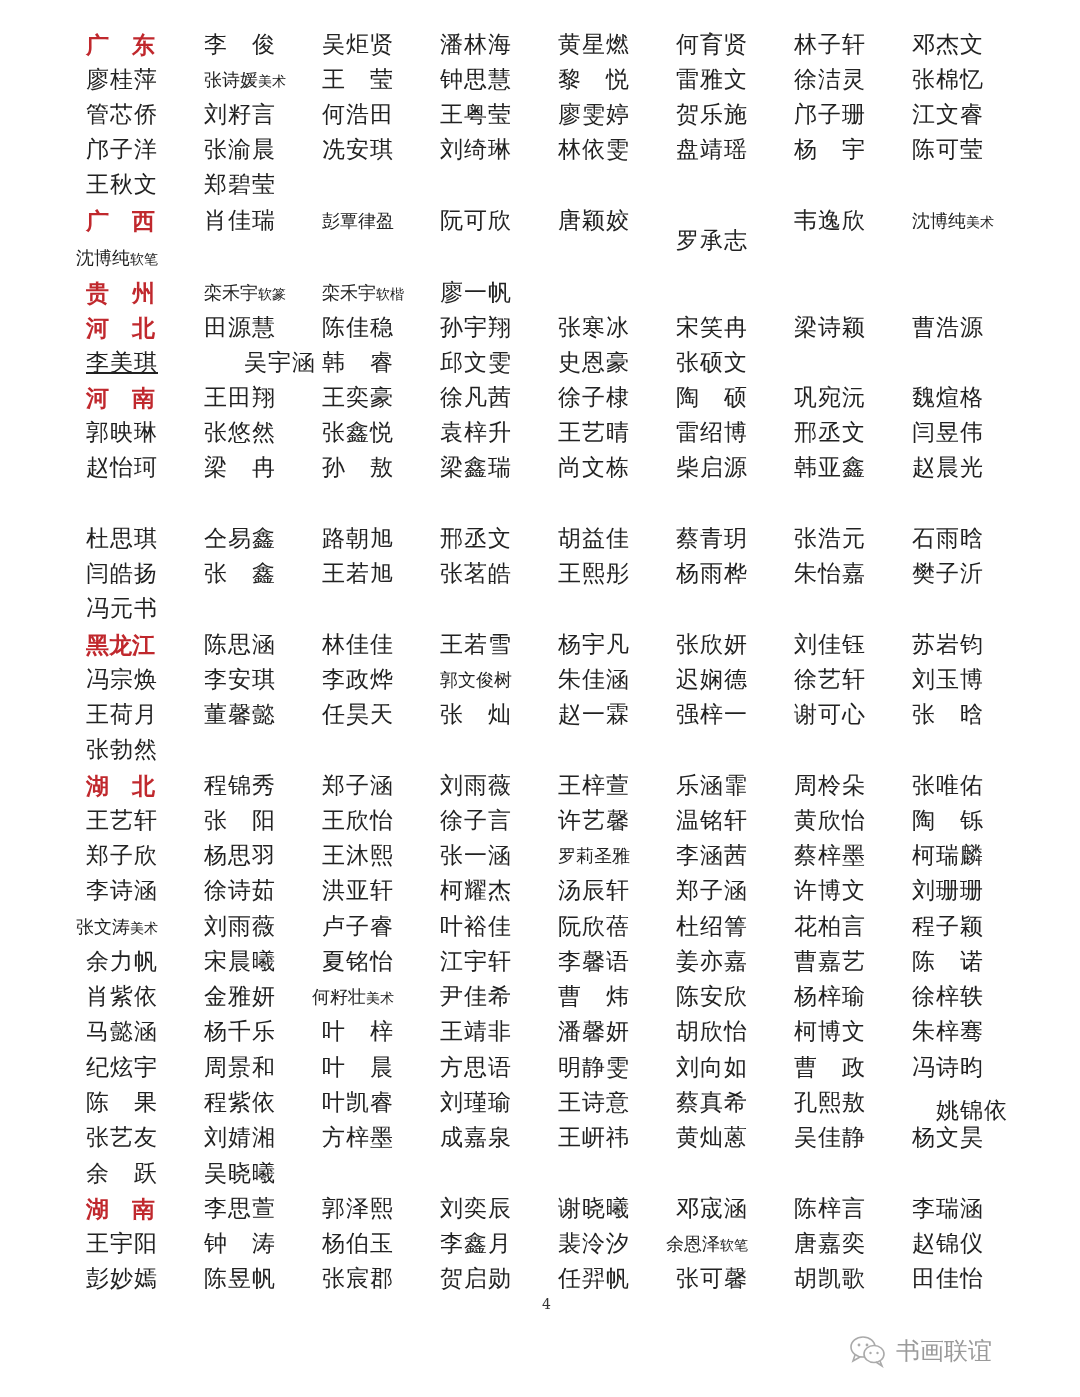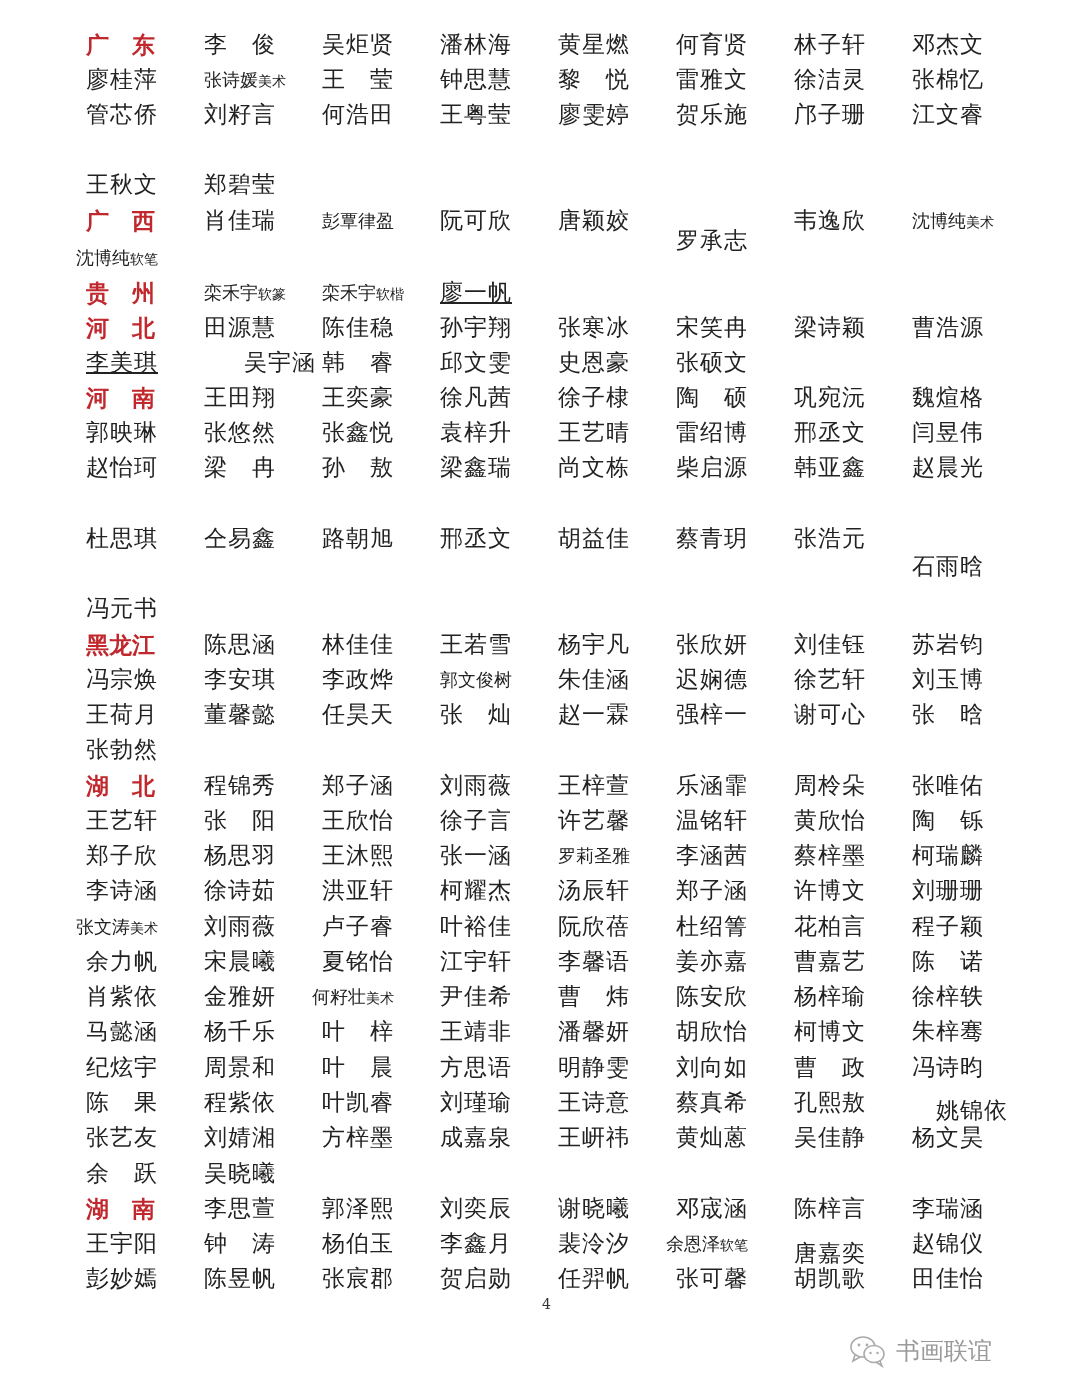--- a/index.html
+++ b/index.html
@@ -44,20 +44,30 @@
     <div class="row" style="top: 97px;">
       <div class="cell" style="left: 86px;"><span>管芯侨</span></div>
       <div class="cell" style="left: 204px;"><span>刘籽言</span></div>
       <div class="cell" style="left: 322px;"><span>何浩田</span></div>
       <div class="cell" style="left: 440px;"><span>王粤莹</span></div>
       <div class="cell" style="left: 558px;"><span>廖雯婷</span></div>
       <div class="cell" style="left: 676px;"><span>贺乐施</span></div>
       <div class="cell" style="left: 794px;"><span>邝子珊</span></div>
       <div class="cell" style="left: 912px;"><span>江文睿</span></div>
     </div>
+    <div class="row" style="top: 132px;">
+      <div class="cell" style="left: 86px;"><span>邝子洋</span></div>
+      <div class="cell" style="left: 204px;"><span>张渝晨</span></div>
+      <div class="cell" style="left: 322px;"><span>冼安琪</span></div>
+      <div class="cell" style="left: 440px;"><span>刘绮琳</span></div>
+      <div class="cell" style="left: 558px;"><span>林依雯</span></div>
+      <div class="cell" style="left: 676px;"><span>盘靖瑶</span></div>
+      <div class="cell" style="left: 794px;"><span>杨　宇</span></div>
+      <div class="cell" style="left: 912px;"><span>陈可莹</span></div>
+    </div>
     <div class="row" style="top: 167px;">
       <div class="cell" style="left: 86px;"><span>王秋文</span></div>
       <div class="cell" style="left: 204px;"><span>郑碧莹</span></div>
     </div>
     <div class="row" style="top: 203px;">
       <div class="cell region" style="left: 86px;"><span>广　西</span></div>
       <div class="cell" style="left: 204px;"><span>肖佳瑞</span></div>
       <div class="cell small" style="left: 322px;"><span>彭覃律盈</span></div>
       <div class="cell" style="left: 440px;"><span>阮可欣</span></div>
       <div class="cell" style="left: 558px;"><span>唐颖姣</span></div>
@@ -65,21 +75,21 @@
       <div class="cell" style="left: 794px;"><span>韦逸欣</span></div>
       <div class="cell small" style="left: 912px;"><span>沈博纯</span><span class="note">美术</span></div>
     </div>
     <div class="row" style="top: 240px;">
       <div class="cell small" style="left: 76px;"><span>沈博纯</span><span class="note">软笔</span></div>
     </div>
     <div class="row" style="top: 275px;">
       <div class="cell region" style="left: 86px;"><span>贵　州</span></div>
       <div class="cell small" style="left: 204px;"><span>栾禾宇</span><span class="note">软篆</span></div>
       <div class="cell small" style="left: 322px;"><span>栾禾宇</span><span class="note">软楷</span></div>
-      <div class="cell" style="left: 440px; text-decoration: underline;"><span>廖一帆</span></div>
+      <div class="cell" style="left: 440px;"><span>廖一帆</span></div>
     </div>
     <div class="row" style="top: 310px;">
       <div class="cell region" style="left: 86px;"><span>河　北</span></div>
       <div class="cell" style="left: 204px;"><span>田源慧</span></div>
       <div class="cell" style="left: 322px;"><span>陈佳稳</span></div>
       <div class="cell" style="left: 440px;"><span>孙宇翔</span></div>
       <div class="cell" style="left: 558px;"><span>张寒冰</span></div>
       <div class="cell" style="left: 676px;"><span>宋笑冉</span></div>
       <div class="cell" style="left: 794px;"><span>梁诗颖</span></div>
       <div class="cell" style="left: 912px;"><span>曹浩源</span></div>
@@ -123,21 +133,31 @@
       <div class="cell" style="left: 912px;"><span>赵晨光</span></div>
     </div>
     <div class="row" style="top: 521px;">
       <div class="cell" style="left: 86px;"><span>杜思琪</span></div>
       <div class="cell" style="left: 204px;"><span>仝易鑫</span></div>
       <div class="cell" style="left: 322px;"><span>路朝旭</span></div>
       <div class="cell" style="left: 440px;"><span>邢丞文</span></div>
       <div class="cell" style="left: 558px;"><span>胡益佳</span></div>
       <div class="cell" style="left: 676px;"><span>蔡青玥</span></div>
       <div class="cell" style="left: 794px;"><span>张浩元</span></div>
-      <div class="cell" style="left: 912px; margin-top: 28px;"><span>石雨晗</span></div>
+      <div class="cell" style="left: 912px;"><span>石雨晗</span></div>
+    </div>
+    <div class="row" style="top: 556px;">
+      <div class="cell" style="left: 86px;"><span>闫皓扬</span></div>
+      <div class="cell" style="left: 204px;"><span>张　鑫</span></div>
+      <div class="cell" style="left: 322px;"><span>王若旭</span></div>
+      <div class="cell" style="left: 440px;"><span>张茗皓</span></div>
+      <div class="cell" style="left: 558px;"><span>王熙彤</span></div>
+      <div class="cell" style="left: 676px;"><span>杨雨桦</span></div>
+      <div class="cell" style="left: 794px;"><span>朱怡嘉</span></div>
+      <div class="cell" style="left: 912px;"><span>樊子沂</span></div>
     </div>
     <div class="row" style="top: 591px;">
       <div class="cell" style="left: 86px;"><span>冯元书</span></div>
     </div>
     <div class="row" style="top: 627px; padding-left: 6px;">
       <div class="cell region" style="left: 86px;"><span>黑龙江</span></div>
       <div class="cell" style="left: 204px;"><span>陈思涵</span></div>
       <div class="cell" style="left: 322px;"><span>林佳佳</span></div>
       <div class="cell" style="left: 440px;"><span>王若雪</span></div>
       <div class="cell" style="left: 558px;"><span>杨宇凡</span></div>
@@ -292,21 +312,21 @@
       <div class="cell" style="left: 794px;"><span>陈梓言</span></div>
       <div class="cell" style="left: 912px;"><span>李瑞涵</span></div>
     </div>
     <div class="row" style="top: 1226px;">
       <div class="cell" style="left: 86px;"><span>王宇阳</span></div>
       <div class="cell" style="left: 204px;"><span>钟　涛</span></div>
       <div class="cell" style="left: 322px;"><span>杨伯玉</span></div>
       <div class="cell" style="left: 440px;"><span>李鑫月</span></div>
       <div class="cell" style="left: 558px;"><span>裴泠汐</span></div>
       <div class="cell small" style="left: 666px;"><span>余恩泽</span><span class="note">软笔</span></div>
-      <div class="cell" style="left: 794px; margin-top: 10px;"><span>唐嘉奕</span></div>
+      <div class="cell" style="left: 794px;"><span>唐嘉奕</span></div>
       <div class="cell" style="left: 912px;"><span>赵锦仪</span></div>
     </div>
     <div class="row" style="top: 1261px;">
       <div class="cell" style="left: 86px;"><span>彭妙嫣</span></div>
       <div class="cell" style="left: 204px;"><span>陈昱帆</span></div>
       <div class="cell" style="left: 322px;"><span>张宸郡</span></div>
       <div class="cell" style="left: 440px;"><span>贺启勋</span></div>
       <div class="cell" style="left: 558px;"><span>任羿帆</span></div>
       <div class="cell" style="left: 676px;"><span>张可馨</span></div>
       <div class="cell" style="left: 794px;"><span>胡凯歌</span></div>

